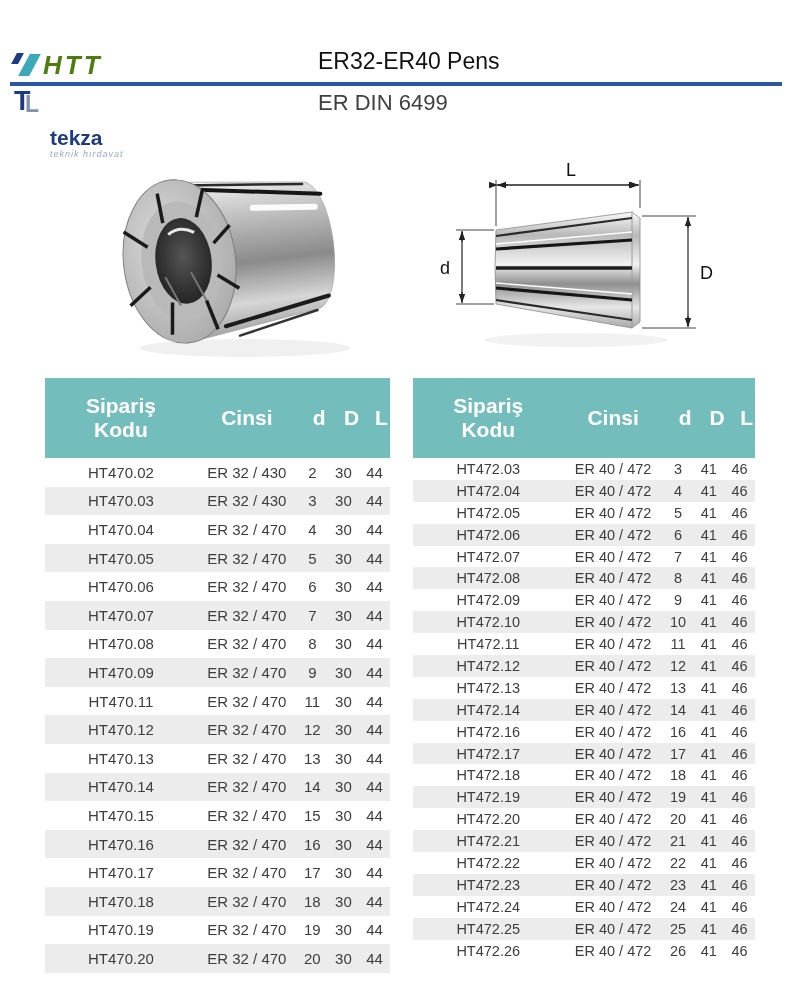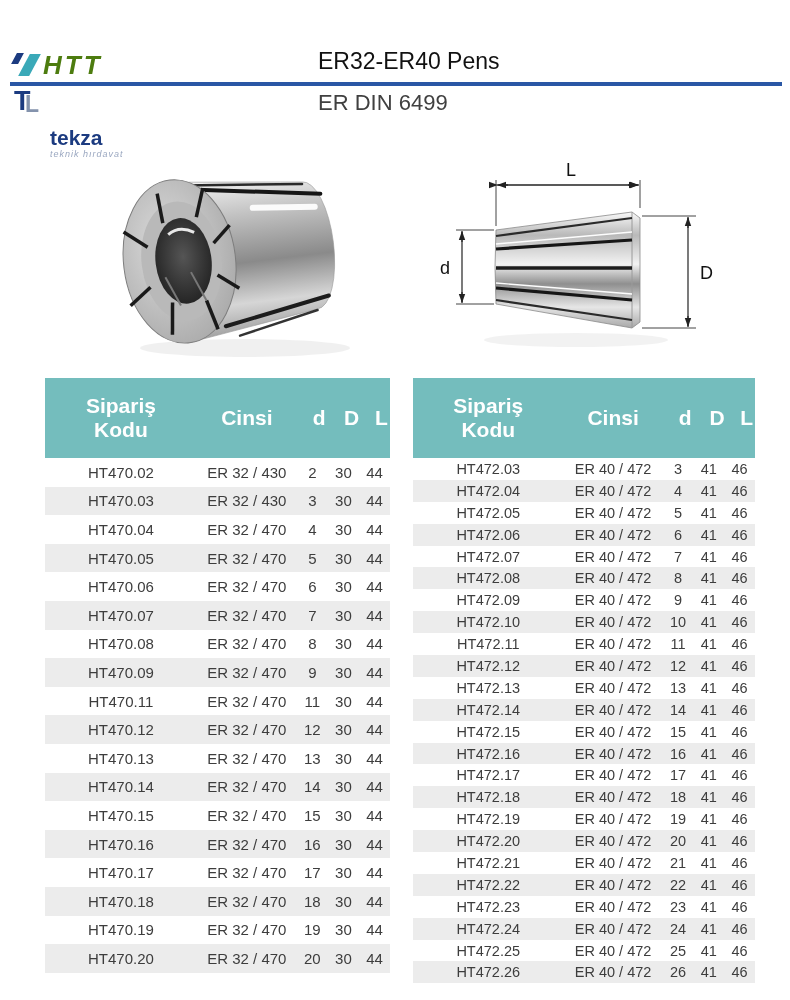--- a/index.html
+++ b/index.html
@@ -410,27 +410,20 @@
           <td>46</td>
         </tr>
         <tr>
           <td>HT472.14</td>
           <td>ER 40 / 472</td>
           <td>14</td>
           <td>41</td>
           <td>46</td>
         </tr>
         <tr>
-          <td>HT472.15</td>
-          <td>ER 40 / 472</td>
-          <td>15</td>
-          <td>41</td>
-          <td>46</td>
-        </tr>
-        <tr>
           <td>HT472.16</td>
           <td>ER 40 / 472</td>
           <td>16</td>
           <td>41</td>
           <td>46</td>
         </tr>
         <tr>
           <td>HT472.17</td>
           <td>ER 40 / 472</td>
           <td>17</td>

